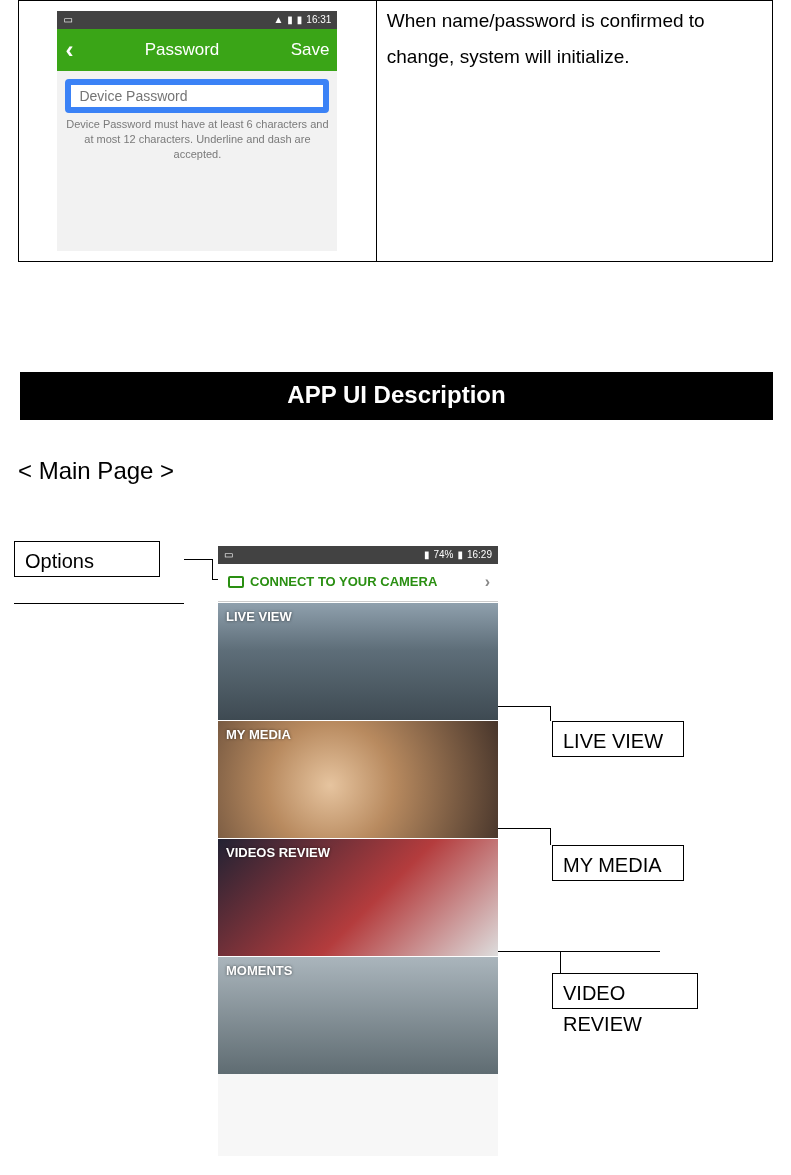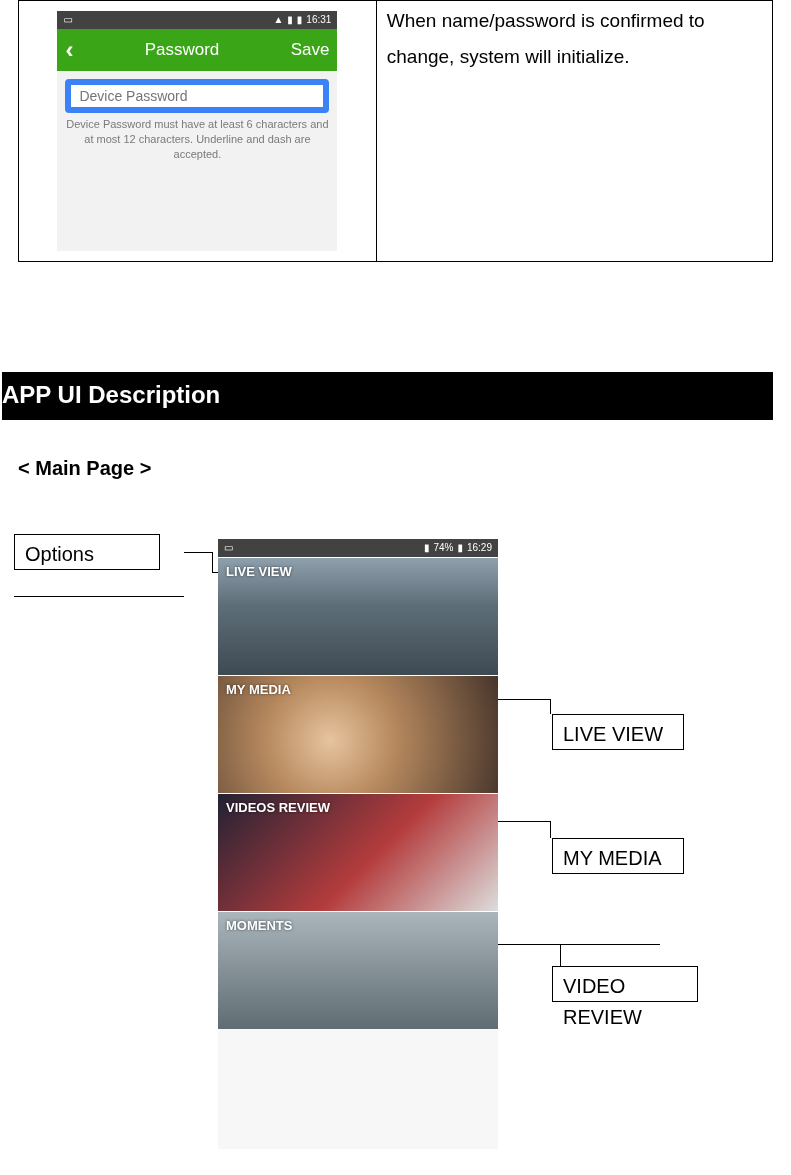--- a/index.html
+++ b/index.html
@@ -74,29 +74,29 @@
     line-height: 1.35;
     margin-top: 4px;
     filter: blur(0.4px);
   }
 
   
   .section-header {
     background: #000;
     color: #fff;
     font-weight: bold;
-    text-align: left;
+    text-align: center;
     font-size: 24px;
     padding: 4px 0 6px;
-    margin: 110px 18px 8px 2px;
+    margin: 110px 18px 8px 20px;
   }
 
   .subheading {
-    font-weight: bold;
-    font-size: 20px;
+    font-weight: normal;
+    font-size: 24px;
     margin-left: 18px;
     margin-bottom: 50px;
     margin-top: 32px;
   }
 
   
   .diagram { position: relative; height: 640px; }
 
   .callout-box {
     position: absolute;
@@ -259,20 +259,25 @@
       <span class="status-icons">
         <span>▭</span>
       </span>
       <span class="status-icons">
         <span>▮</span>
         <span>74%</span>
         <span>▮</span>
         <span>16:29</span>
       </span>
     </div>
+    <div class="connect-row">
+      <span class="camera-icon"></span>
+      <span>CONNECT TO YOUR CAMERA</span>
+      <span class="chevron-r">›</span>
+    </div>
     <div class="tile liveview">
       <span>LIVE VIEW</span>
     </div>
     <div class="tile mymedia">
       <span>MY MEDIA</span>
     </div>
     <div class="tile videosreview">
       <span>VIDEOS REVIEW</span>
     </div>
     <div class="tile moments">

